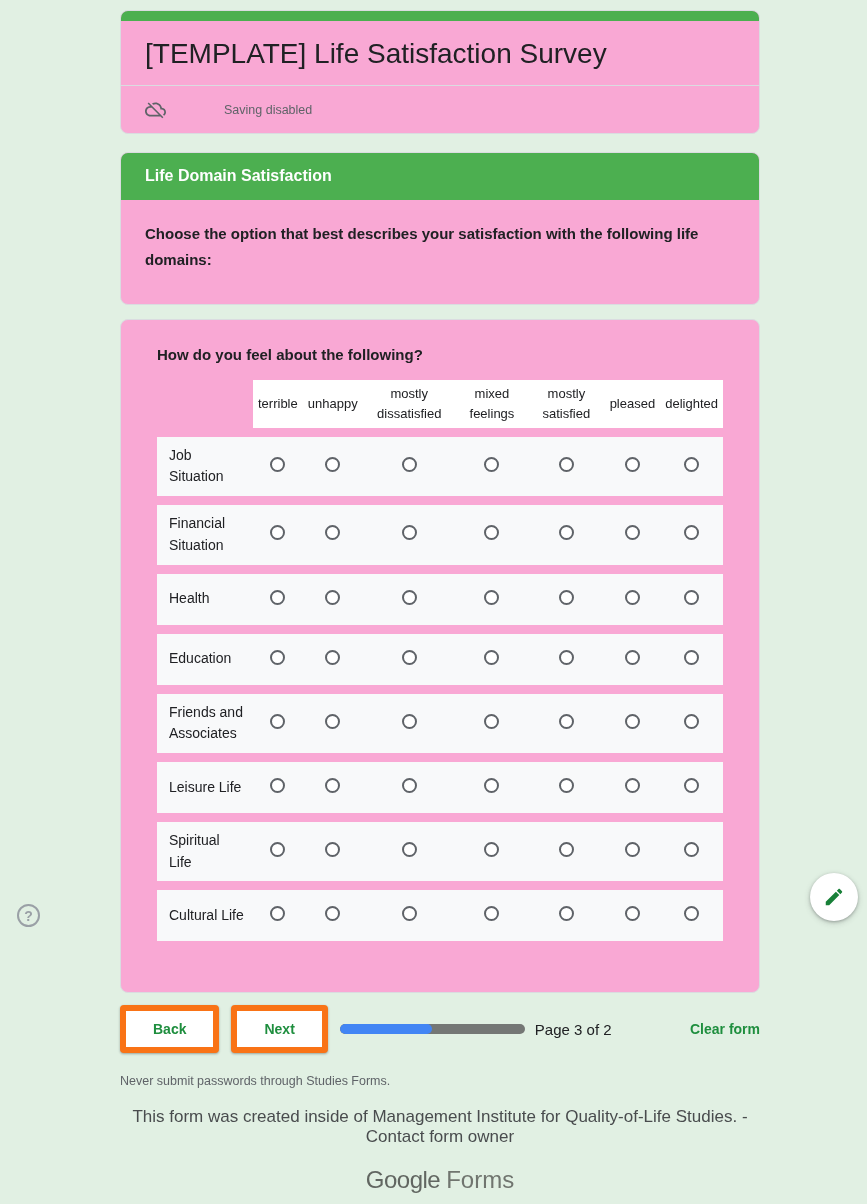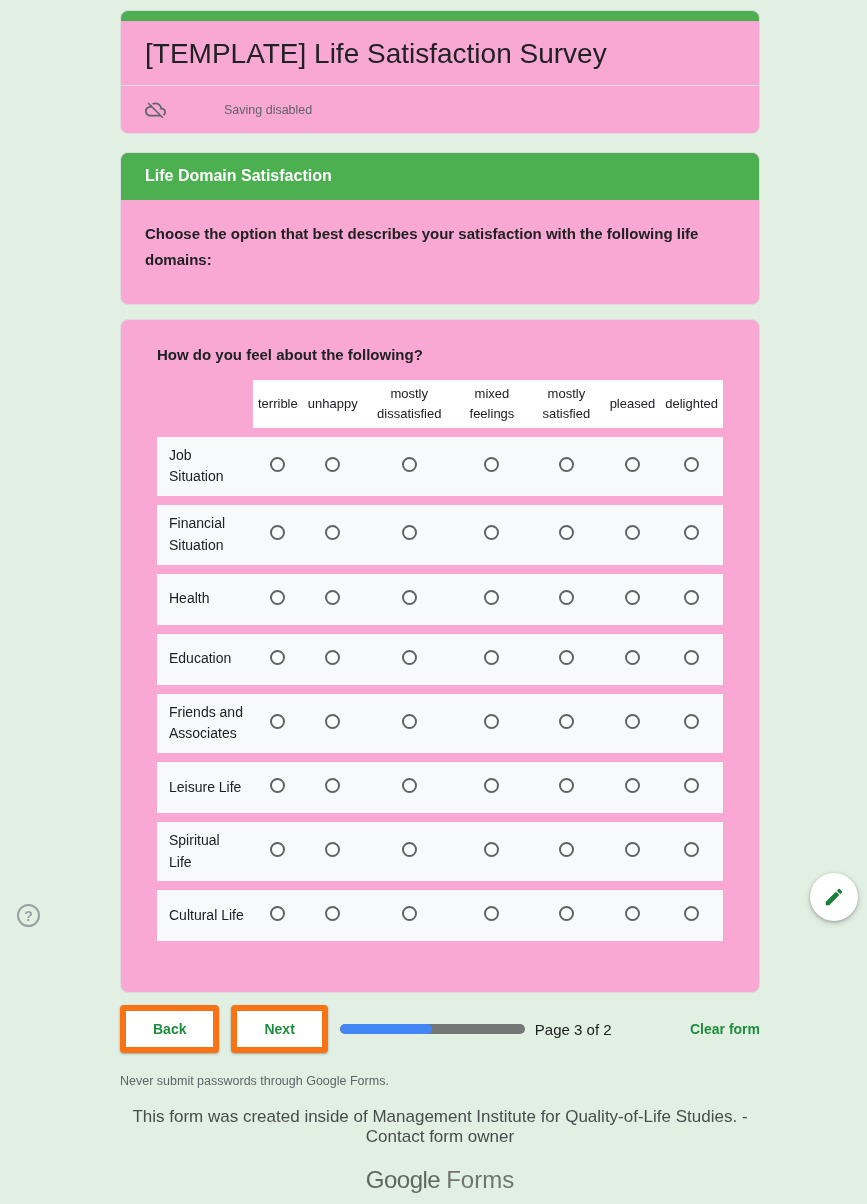--- a/index.html
+++ b/index.html
@@ -230,21 +230,21 @@
   <div class="nav-row">
     <button class="nav-btn back-btn" style="color: rgb(30, 142, 62);">Back</button>
     <button class="nav-btn next-btn" style="color: rgb(30, 142, 62);">Next</button>
     <div class="progress-track" style="background: rgb(116, 119, 117);">
       <div class="progress-fill" style="background: rgb(66, 133, 244); width: 50%;"></div>
     </div>
     <span class="page-info">Page 3 of 2</span>
     <a class="clear-form" style="color: rgb(30, 142, 62);">Clear form</a>
   </div>
 
-  <div class="password-note">Never submit passwords through Google Forms.</div>
+  <div class="password-note">Never submit passwords through Studies Forms.</div>
 
   <div class="created-note">
     <span>This form was created inside of Management Institute for Quality-of-Life Studies. -</span>
     <a>Contact form owner</a>
   </div>
 
   <div class="logo-row">
     <span class="logo-google">Google</span><span class="logo-forms">Forms</span>
   </div>
 

